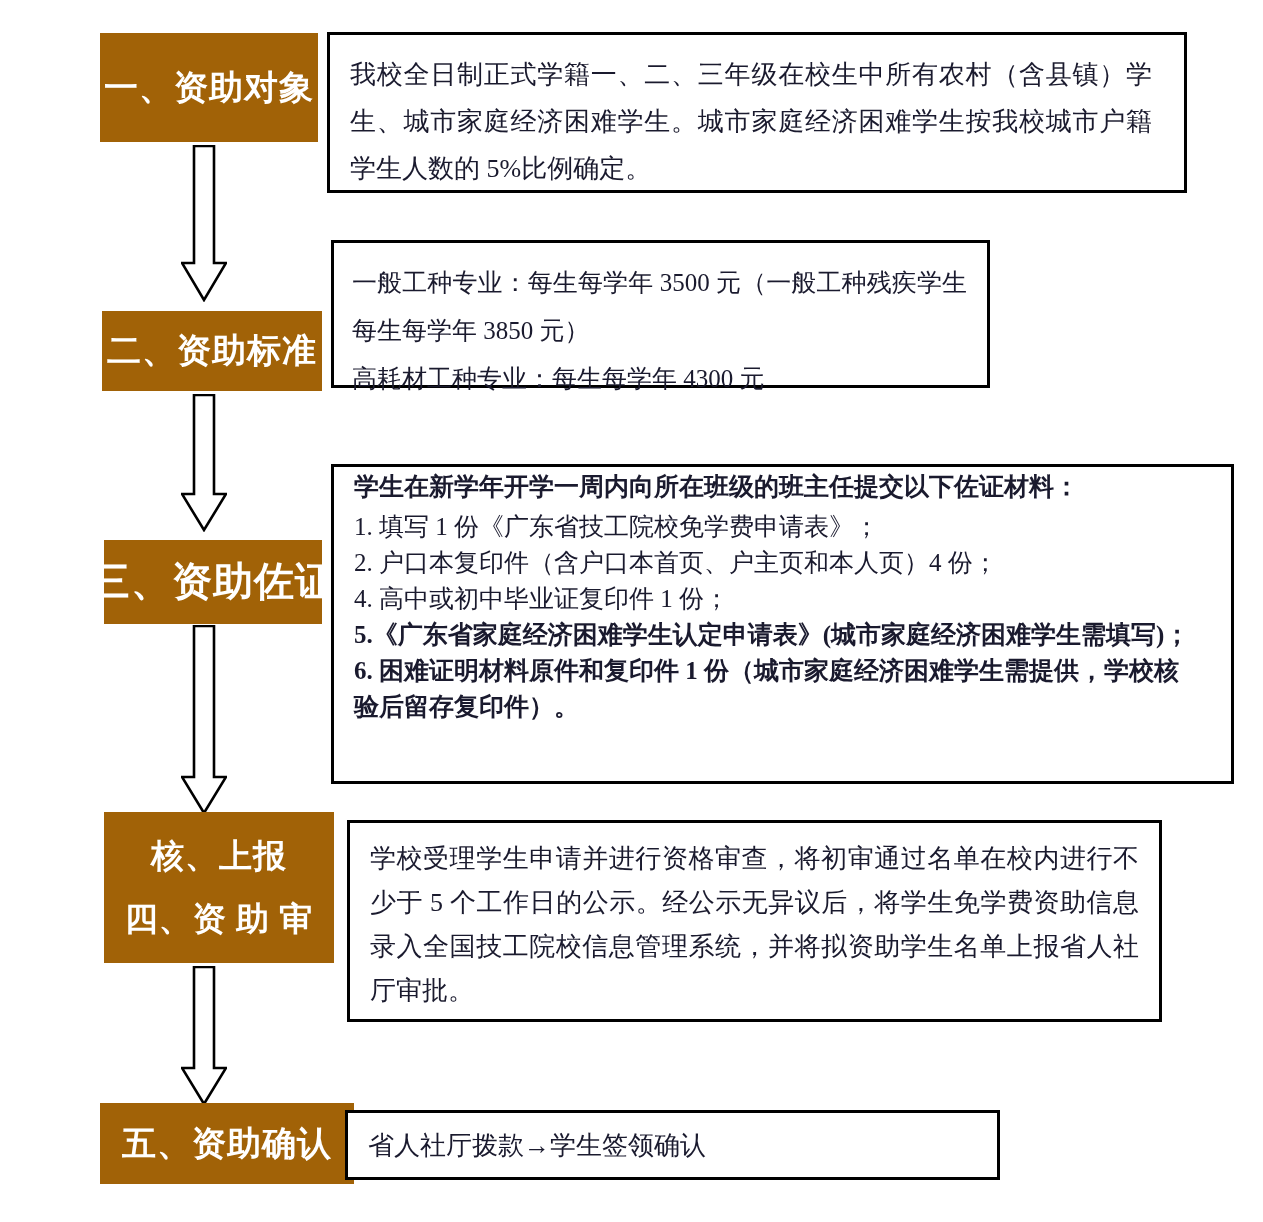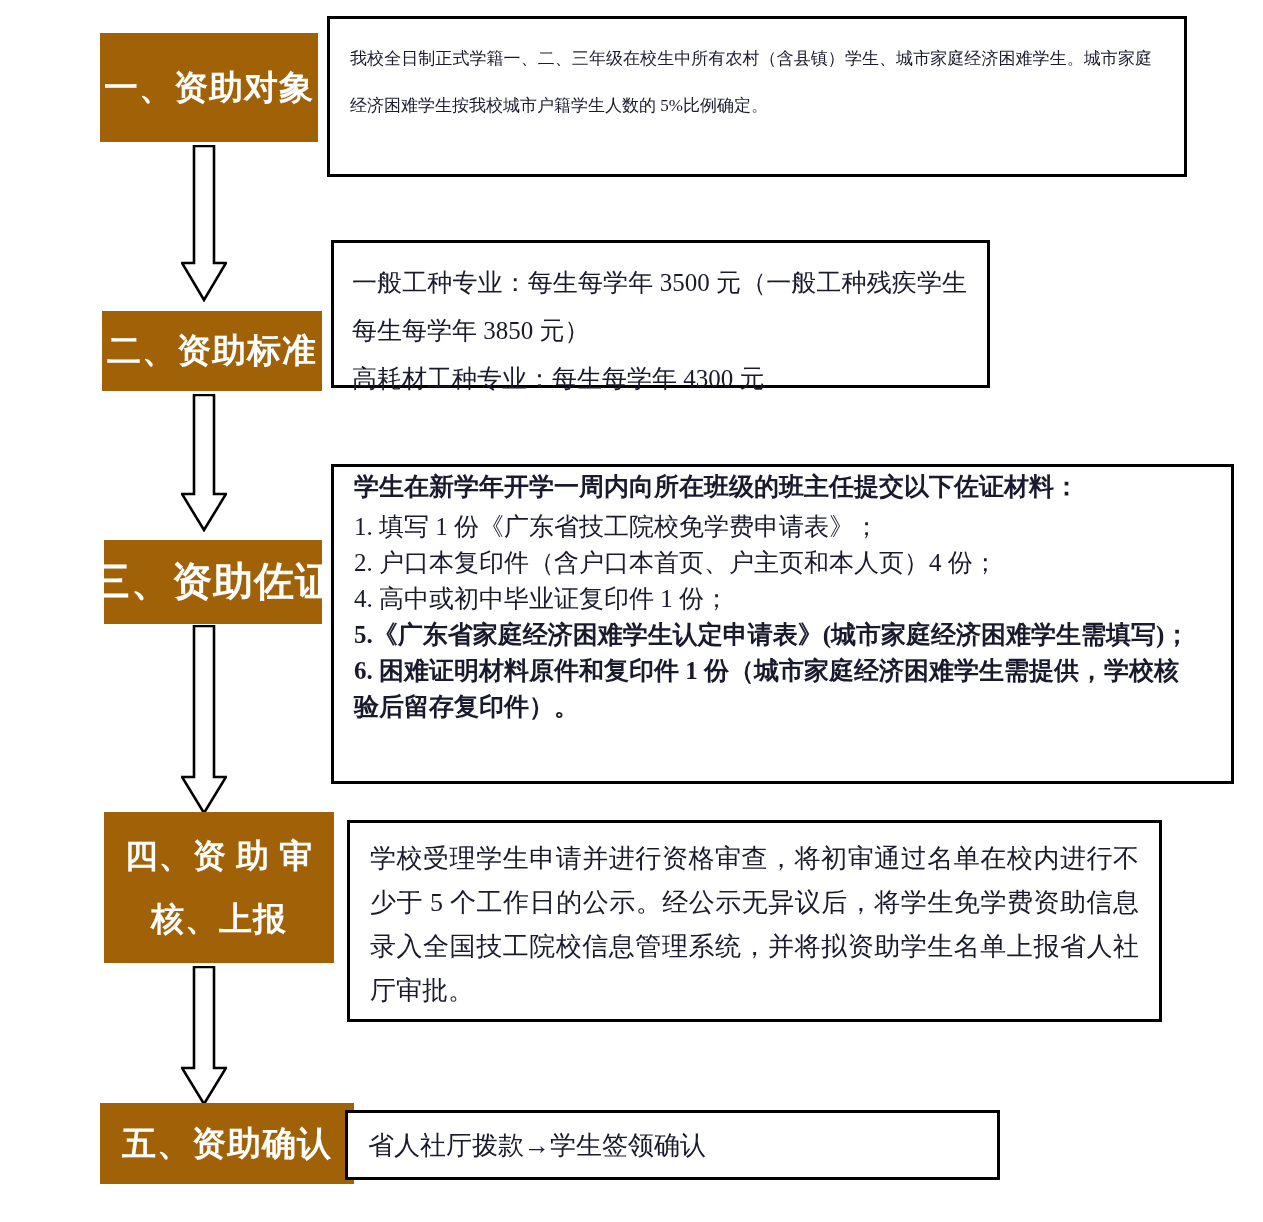--- a/index.html
+++ b/index.html
@@ -56,21 +56,21 @@
   
   #label-1 { left: 100px; top: 33px; width: 218px; height: 109px; font-size: 34px; }
   #label-2 { left: 102px; top: 311px; width: 220px; height: 80px; font-size: 34px; }
   #label-3 { left: 104px; top: 540px; width: 218px; height: 84px; font-size: 40px; }
   #label-4 { left: 104px; top: 812px; width: 230px; height: 151px; font-size: 33px; }
   #label-5 { left: 100px; top: 1103px; width: 254px; height: 81px; font-size: 34px; }
 
   #label-4 .lbl-line { line-height: 1.9; }
 
   
-  #box-1 { left: 327px; top: 16px; width: 860px; height: 161px; padding: 16px 32px 10px 20px; font-size: 17px; line-height: 47px; }
+  #box-1 { left: 327px; top: 32px; width: 860px; height: 161px; padding: 16px 32px 10px 20px; font-size: 26px; line-height: 47px; }
   #box-2 { left: 331px; top: 240px; width: 659px; height: 148px; padding: 16px 20px 8px 18px; font-size: 25px; line-height: 48px; }
   #box-3 { left: 331px; top: 464px; width: 903px; height: 320px; padding: 2px 18px 8px 20px; font-size: 25px; line-height: 36px; }
   #box-4 { left: 347px; top: 820px; width: 815px; height: 202px; padding: 14px 20px 8px 20px; font-size: 26px; line-height: 44px; }
   #box-5 { left: 345px; top: 1110px; width: 655px; height: 70px; padding: 14px 20px 8px 20px; font-size: 26px; line-height: 38px; }
 
   #box-3 .hdr { font-weight: bold; margin-bottom: 4px; }
   #box-3 .li { white-space: nowrap; }
   #box-3 .li.bold { font-weight: bold; }
   #box-3 .li.cont { font-weight: bold; }
 
@@ -126,22 +126,22 @@
   <span class="ctext li cont">验后留存复印件）。</span>
 </div>
 
 <div class="arrow" id="arrow-3">
   <svg width="46" height="190" viewBox="0 0 46 190" xmlns="http://www.w3.org/2000/svg">
     <polygon points="13,1 33,1 33,152 45,152 23,188 1,152 13,152" fill="#ffffff" stroke="#000000" stroke-width="2.6" stroke-linejoin="miter"></polygon>
   </svg>
 </div>
 
 <div class="stage-label" id="label-4">
+  <span class="lbl-line">核、上报</span>
   <span class="lbl-line">四、资 助 审</span>
-  <span class="lbl-line">核、上报</span>
 </div>
 
 <div class="content-box" id="box-4">
   <span class="ctext para">学校受理学生申请并进行资格审查，将初审通过名单在校内进行不少于 5 个工作日的公示。经公示无异议后，将学生免学费资助信息录入全国技工院校信息管理系统，并将拟资助学生名单上报省人社厅审批。</span>
 </div>
 
 <div class="arrow" id="arrow-4">
   <svg width="46" height="140" viewBox="0 0 46 140" xmlns="http://www.w3.org/2000/svg">
     <polygon points="13,1 33,1 33,102 45,102 23,138 1,102 13,102" fill="#ffffff" stroke="#000000" stroke-width="2.6" stroke-linejoin="miter"></polygon>
   </svg>

